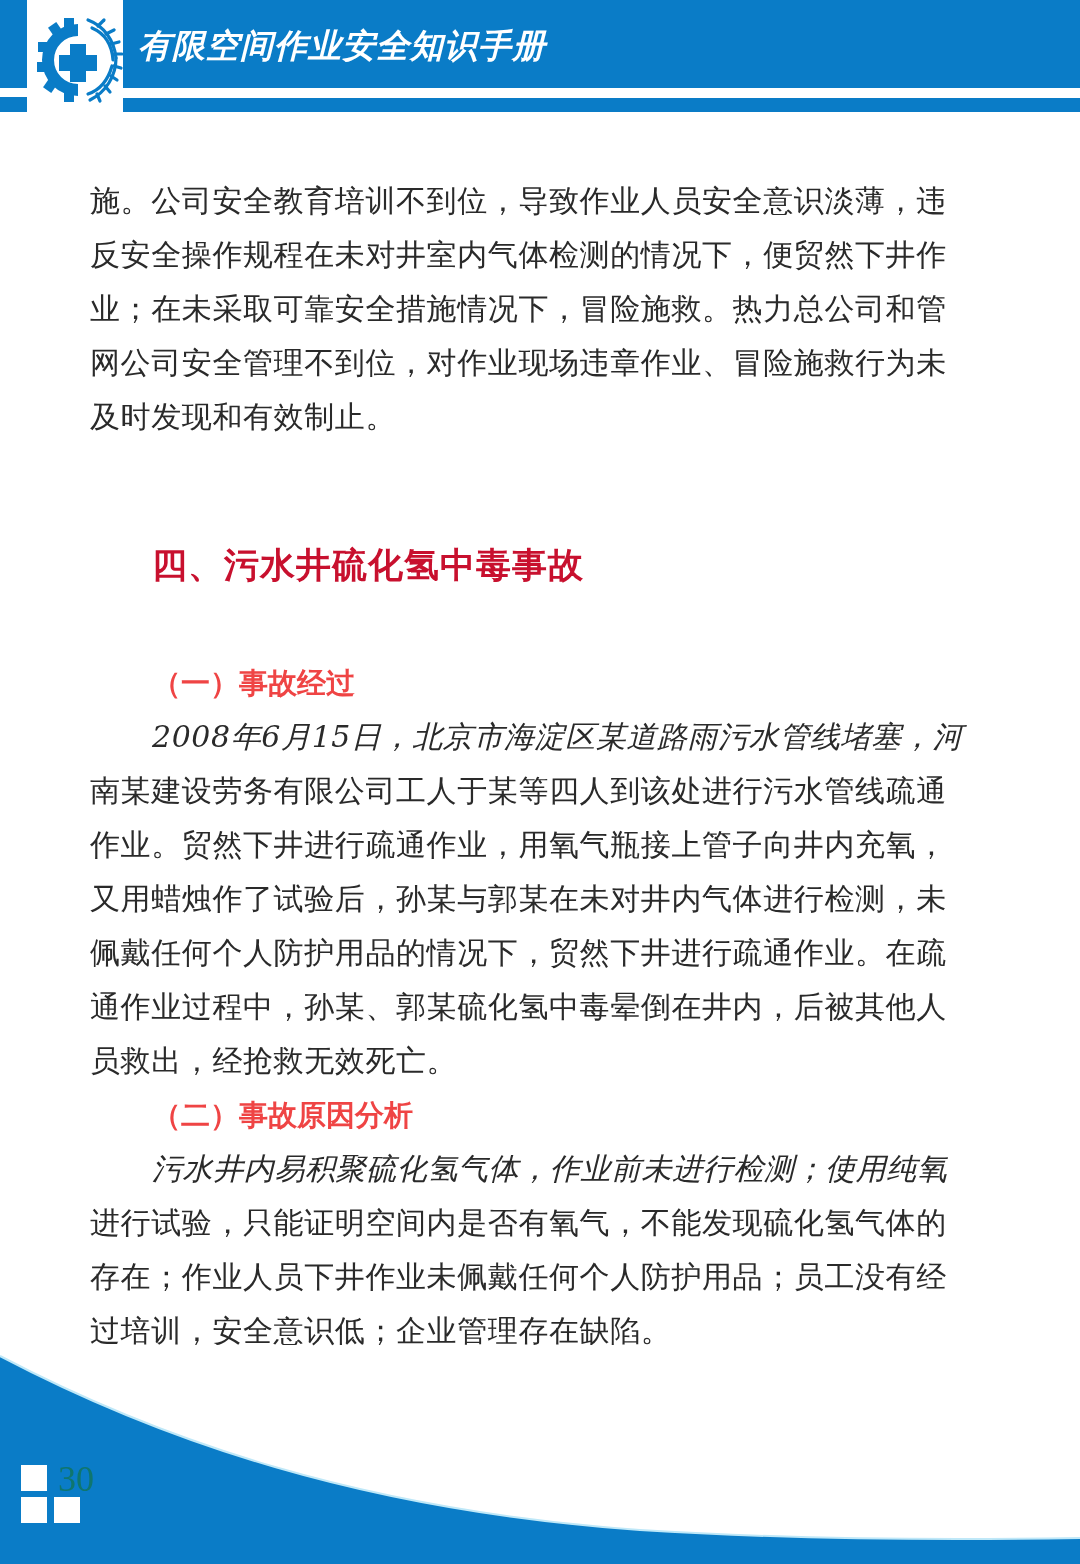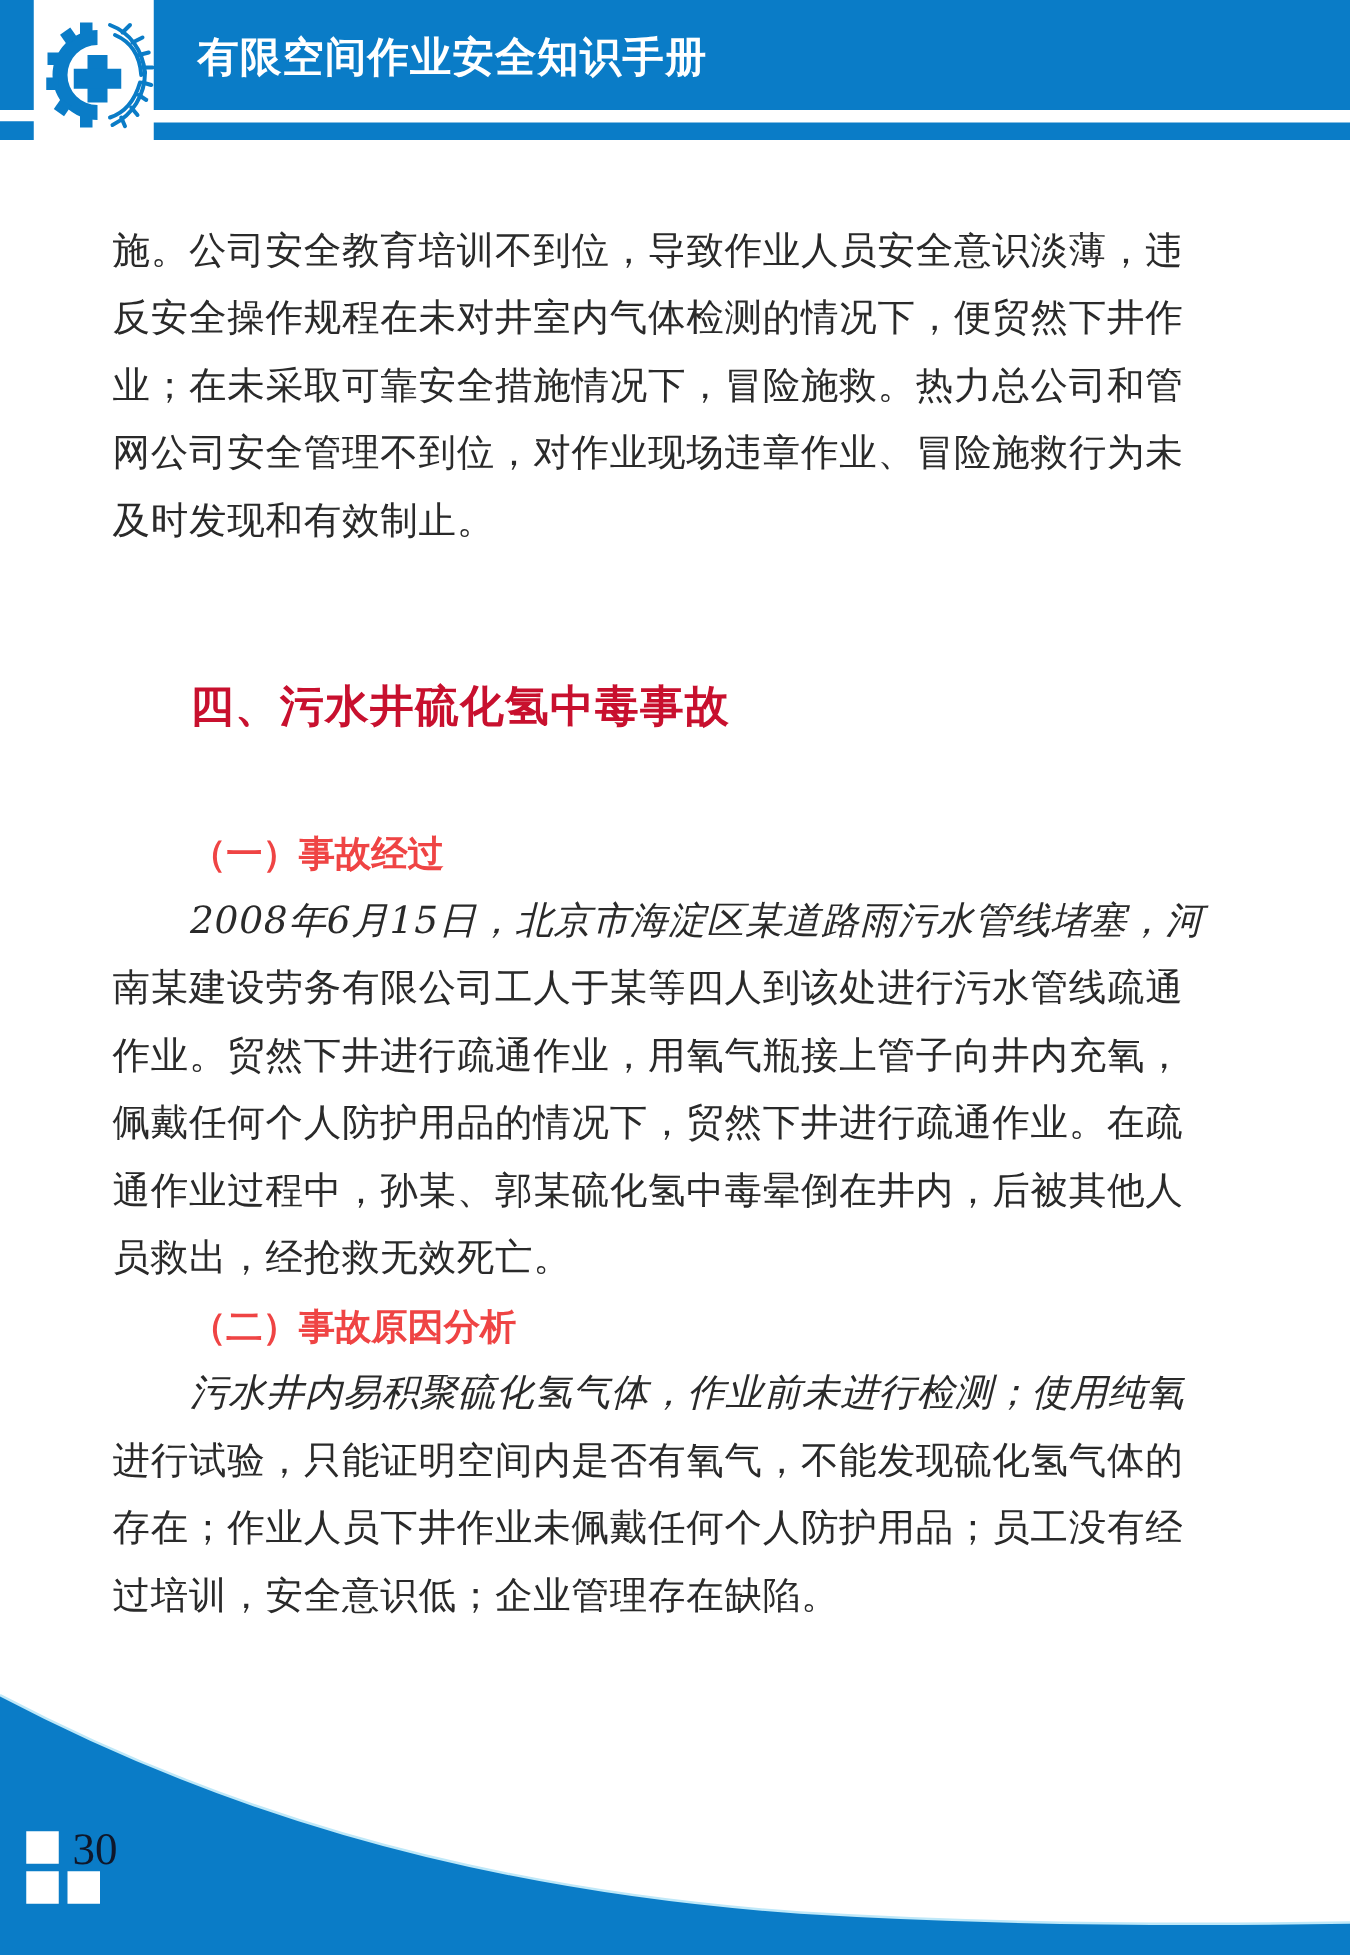--- a/index.html
+++ b/index.html
@@ -1,30 +1,30 @@
 <!DOCTYPE html>
 <html><head>
 <meta charset="utf-8">
 <style>
   html, body { margin:0; padding:0; }
   body { width:1080px; height:1564px; position:relative; overflow:hidden; background:#ffffff; font-family:"DejaVu Serif","Liberation Serif",serif; }
   .hdr-strip-left { position:absolute; left:0; top:0; width:27px; height:88px; background:#0a7cc7; }
   .hdr-bar-left { position:absolute; left:0; top:97px; width:27px; height:15px; background:#0a7cc7; }
   .hdr-band { position:absolute; left:123px; top:0; right:0; height:88px; background:#0a7cc7; }
   .hdr-bar { position:absolute; left:123px; top:98px; right:0; height:14px; background:#0a7cc7; }
-  .hdr-title { position:absolute; left:158px; top:24px; font-size:33px; color:#ffffff; font-weight:bold; letter-spacing:1px; font-family:"DejaVu Serif",serif; white-space:nowrap; }
+  .hdr-title { position:absolute; left:138px; top:24px; font-size:33px; color:#ffffff; font-style:italic; font-weight:bold; letter-spacing:1px; font-family:"DejaVu Serif",serif; white-space:nowrap; }
   .logo { position:absolute; left:32px; top:10px; width:92px; height:100px; }
   .content { position:absolute; left:90px; width:900px; }
   .p-line { font-size:30px; line-height:54px; color:#2a2a2a; white-space:nowrap; letter-spacing:0.6px; height:54px; }
   .h-section { position:absolute; left:152px; top:542px; font-size:35px; color:#c8102e; font-weight:bold; letter-spacing:1px; white-space:nowrap;text-align:center; }
   .h-sub { font-size:29px; color:#ef4444; font-weight:bold; white-space:nowrap; height:54px; line-height:54px; padding-left:62px; }
   .indent { padding-left:62px;font-style:italic; }
   .footer-wave { position:absolute; left:0; top:1300px; width:1080px; height:264px; }
   .page-sq { position:absolute; background:#ffffff; width:26px; height:26px; }
-  .page-num { position:absolute; left:58px; top:1458px; font-size:36px; color:#0f172a; font-family:"Liberation Serif",serif; }
+  .page-num { position:absolute; left:58px; top:1458px; font-size:36px; color:#0f766e; font-family:"Liberation Serif",serif; }
 </style>
 </head>
 <body>
 
 <div>
   <div class="hdr-strip-left"></div>
   <div class="hdr-bar-left"></div>
   <div class="hdr-band"></div>
   <div class="hdr-bar"></div>
   <svg class="logo" viewBox="0 0 92 100">
@@ -68,20 +68,21 @@
   <div class="p-line">及时发现和有效制止。</div>
 </div>
 
 <div class="h-section">四、污水井硫化氢中毒事故</div>
 
 <div class="content" style="top:656px;">
   <div class="h-sub">（一）事故经过</div>
   <div class="p-line indent">2008年6月15日，北京市海淀区某道路雨污水管线堵塞，河</div>
   <div class="p-line">南某建设劳务有限公司工人于某等四人到该处进行污水管线疏通</div>
   <div class="p-line">作业。贸然下井进行疏通作业，用氧气瓶接上管子向井内充氧，</div>
+  <div class="p-line">又用蜡烛作了试验后，孙某与郭某在未对井内气体进行检测，未</div>
   <div class="p-line">佩戴任何个人防护用品的情况下，贸然下井进行疏通作业。在疏</div>
   <div class="p-line">通作业过程中，孙某、郭某硫化氢中毒晕倒在井内，后被其他人</div>
   <div class="p-line">员救出，经抢救无效死亡。</div>
 
   <div class="h-sub">（二）事故原因分析</div>
   <div class="p-line indent">污水井内易积聚硫化氢气体，作业前未进行检测；使用纯氧</div>
   <div class="p-line">进行试验，只能证明空间内是否有氧气，不能发现硫化氢气体的</div>
   <div class="p-line">存在；作业人员下井作业未佩戴任何个人防护用品；员工没有经</div>
   <div class="p-line">过培训，安全意识低；企业管理存在缺陷。</div>
 </div>

